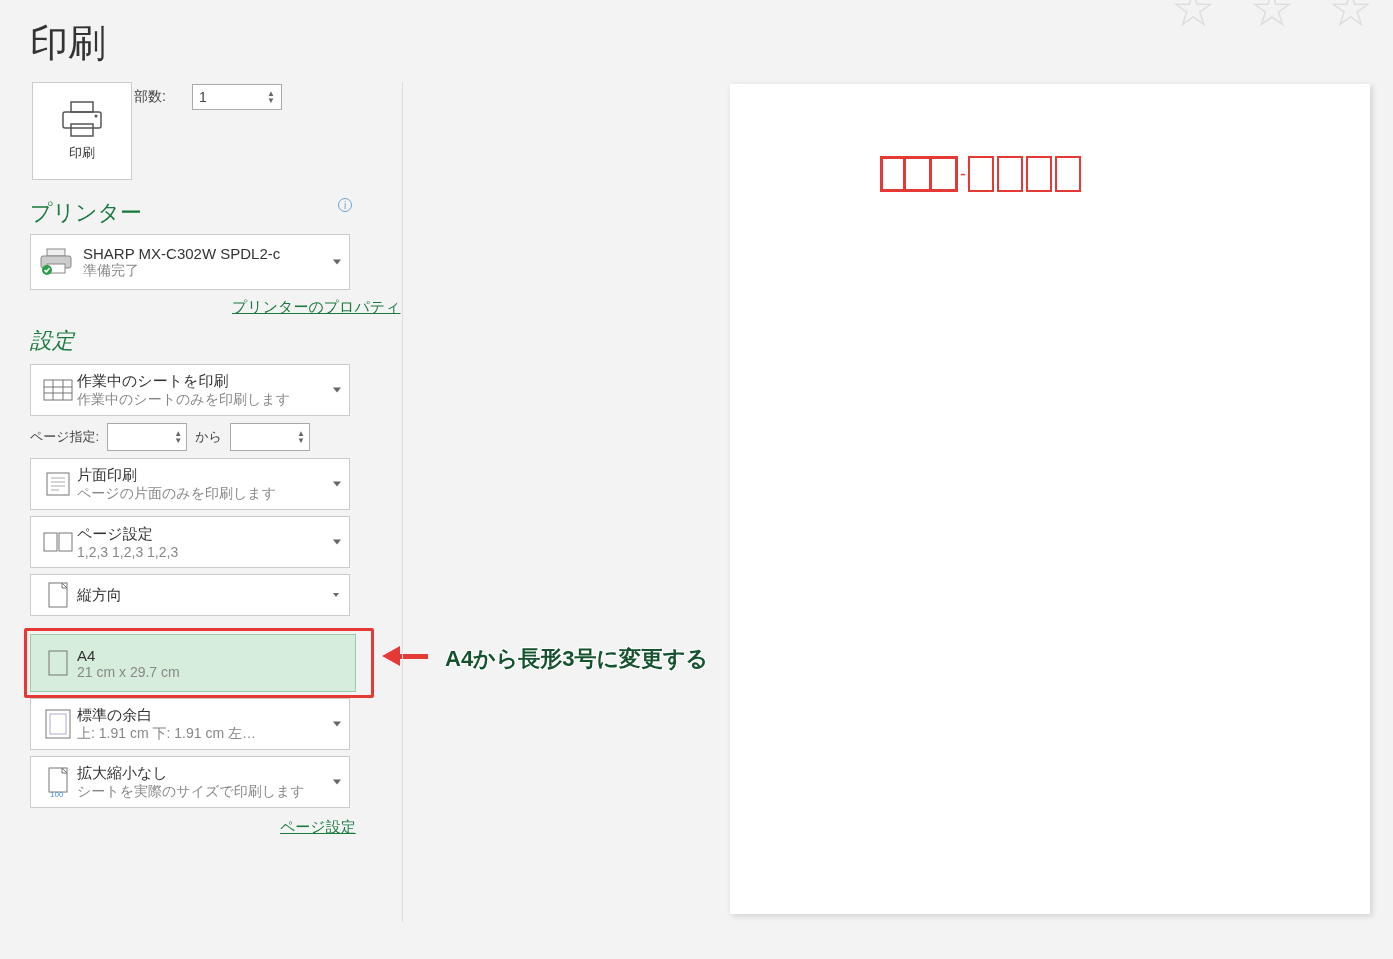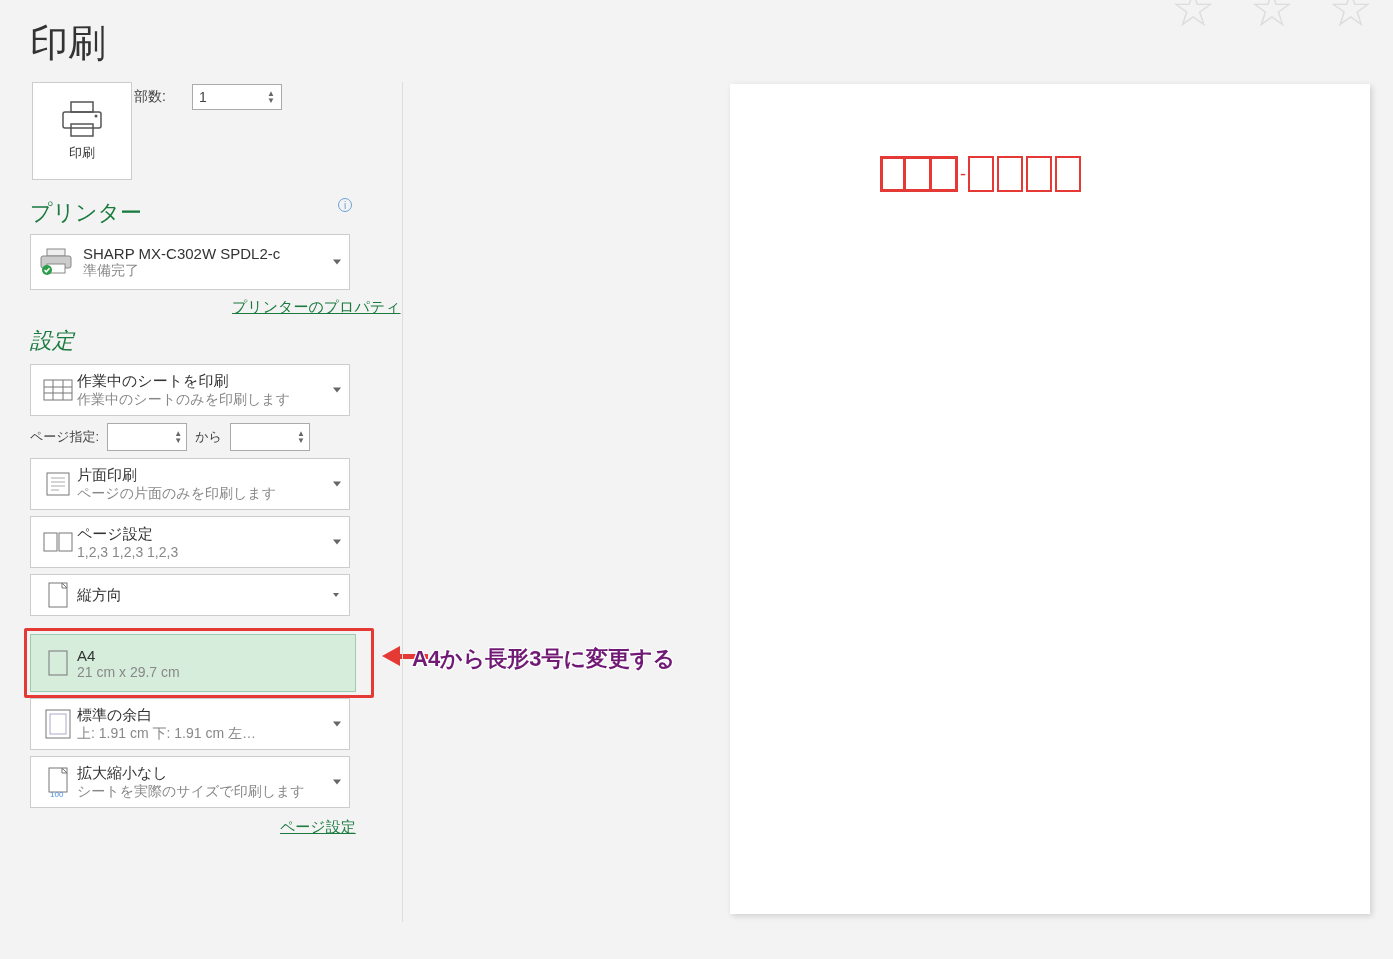--- a/index.html
+++ b/index.html
@@ -30,21 +30,21 @@
     .dd-row { height:52px; margin-bottom:6px; }
     .dd-orient { height:42px; }
     .icon-cell { width:38px; display:flex; align-items:center; justify-content:center; flex-shrink:0; }
     .pages-row { display:flex; align-items:center; height:30px; margin-bottom:6px; gap:8px; font-size:13px; color:#444; }
     .pages-row .mini-input { width:80px; height:28px; border:1px solid #aaa; background:#fff; display:flex; align-items:center; justify-content:flex-end; padding-right:4px; }
     .highlight-box { position:absolute; left:24px; top:628px; width:350px; height:70px; border:3px solid #e53935; border-radius:2px; }
     .paper-dd { position:absolute; left:30px; top:634px; width:326px; height:58px; background:#d6eddc; border:1px solid #9ccbad; display:flex; align-items:center; padding:0 8px; }
     .arrow { position:absolute; left:382px; top:646px; display:flex; align-items:center; }
     .arrow-head { width:0; height:0; border-top:10px solid transparent; border-bottom:10px solid transparent; border-right:18px solid #e53935; }
     .arrow-line { width:28px; height:5px; background:#e53935; }
-    .annotation { position:absolute; left:412px; top:644px; font-size:22px; font-weight:bold; color:#701a75; text-shadow:1px 1px 0 #fff,-1px -1px 0 #fff,1px -1px 0 #fff,-1px 1px 0 #fff; }
+    .annotation { position:absolute; left:445px; top:644px; font-size:22px; font-weight:bold; color:#14532d; text-shadow:1px 1px 0 #fff,-1px -1px 0 #fff,1px -1px 0 #fff,-1px 1px 0 #fff; }
     .margins-dd { position:absolute; left:30px; top:698px; width:320px; height:52px; }
     .scale-dd { position:absolute; left:30px; top:756px; width:320px; height:52px; }
     .page-setup-link { position:absolute; left:280px; top:818px; }
     .divider { position:absolute; left:402px; top:82px; width:1px; height:840px; background:#ddd; }
     .preview-area { position:absolute; left:730px; top:84px; width:640px; height:830px; background:#fff; box-shadow:2px 2px 6px rgba(0,0,0,0.15); }
     .postal-boxes { position:absolute; left:880px; top:156px; display:flex; align-items:center; }
     .pb { border:2px solid #e53935; width:26px; height:36px; }
     .pb.thick { border-width:3px; }
     .pb-dash { width:10px; text-align:center; color:#e53935; font-size:18px; font-weight:300; }
     .pb-group { display:flex; }

